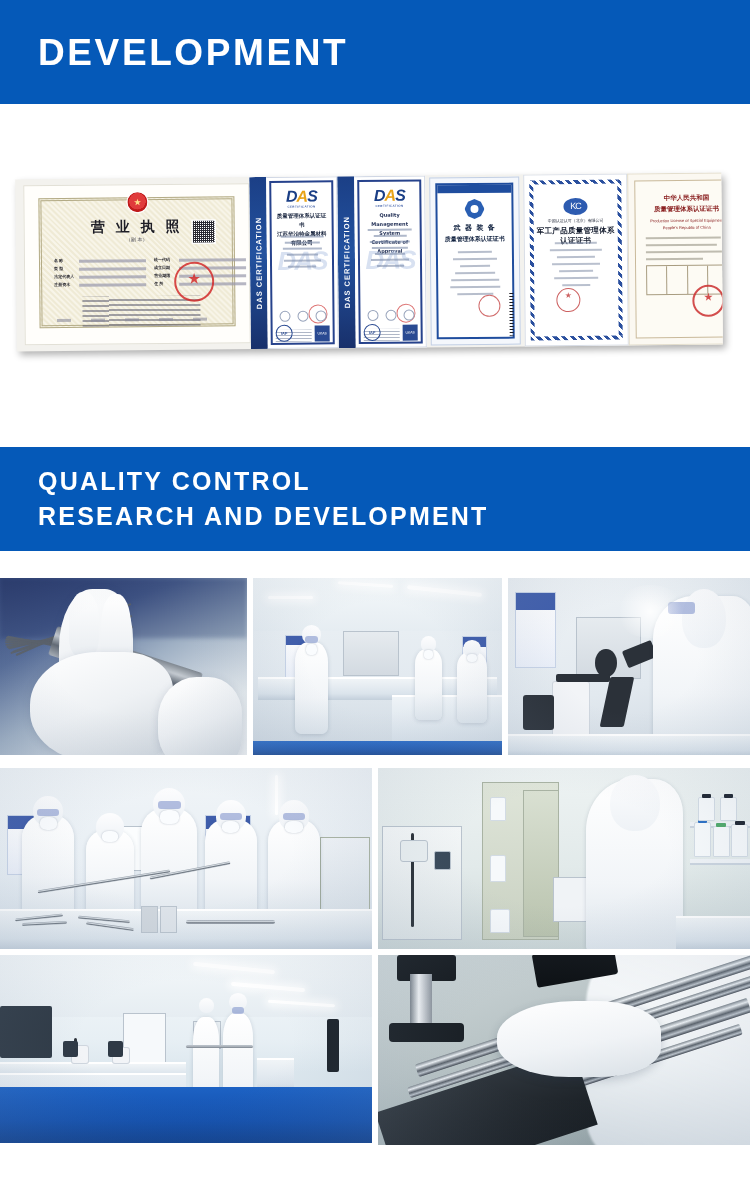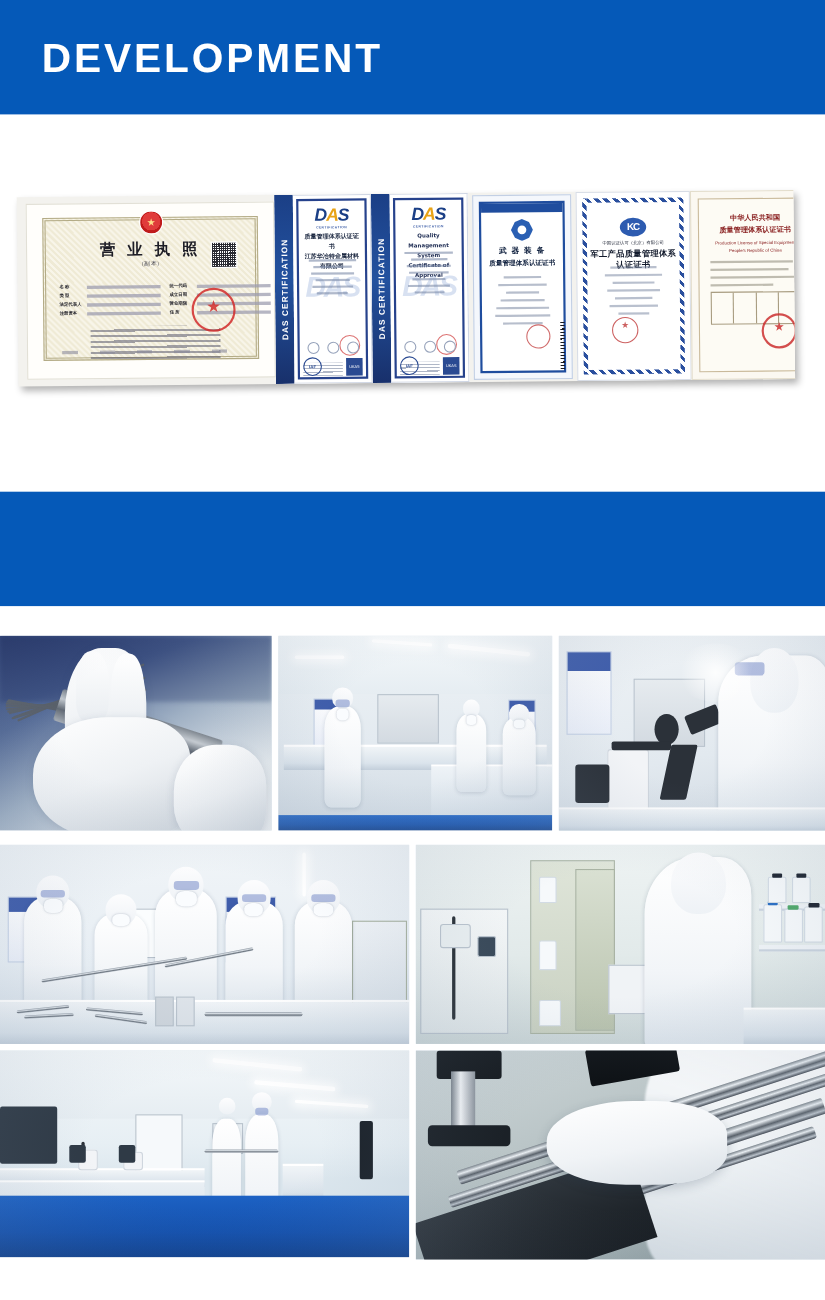--- a/index.html
+++ b/index.html
@@ -422,21 +422,21 @@
   .mil-logo {
     position: absolute;
     left: 50%; top: 14px;
     width: 24px; height: 17px;
     margin-left: -12px;
     border-radius: 50%;
     background: #2d5bb0;
     color: #ffffff;
     text-align: center;
     font-size: 9px;
-    font-weight: bold;
+    font-weight: normal;
     line-height: 17px;
     letter-spacing: -1px;
   }
   .mil-cn {
     position: absolute;
     left: 4px; right: 4px; top: 34px;
     text-align: center;
     font-size: 4px;
     color: #242a3a;
     font-family: "DejaVu Sans", sans-serif;
@@ -913,20 +913,22 @@
           <span></span>
           <span></span>
       </div>
       <div class="prod-seal"></div>
     </div>
   </div>
 
 </div>
 
 <div class="banner banner-qc">
+  <div class="banner-line">QUALITY CONTROL</div>
+  <div class="banner-line">RESEARCH AND DEVELOPMENT</div>
 </div>
 
 <div class="photo" style="left:0; top:578px; width:247px; height:177px;">
   <div class="ph-inner blurwrap">
     <div class="p1-bg"></div>
     <div class="p1-dark"></div>
     <div class="p1-wire-bundle">
       <div class="p1-wire" style="left:0; top:6%; width:98%; transform:rotate(-24deg)"></div>
       <div class="p1-wire" style="left:0; top:14%; width:96%; transform:rotate(-20deg)"></div>
       <div class="p1-wire" style="left:0; top:22%; width:99%; transform:rotate(-17deg)"></div>

